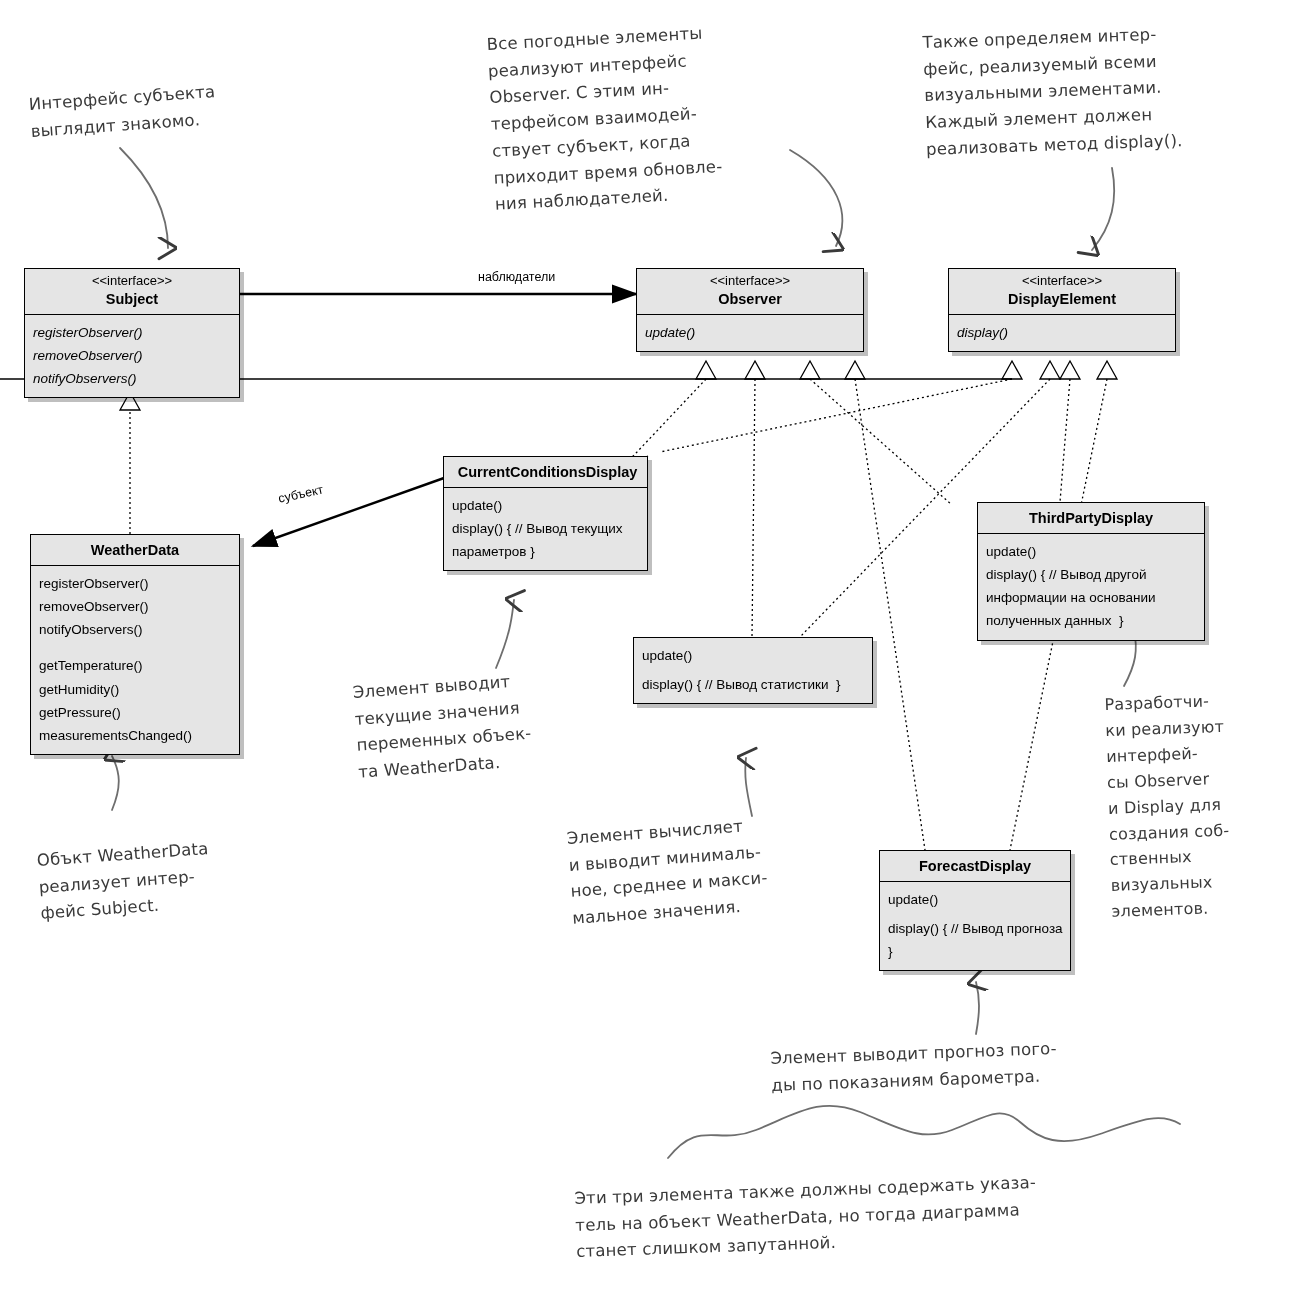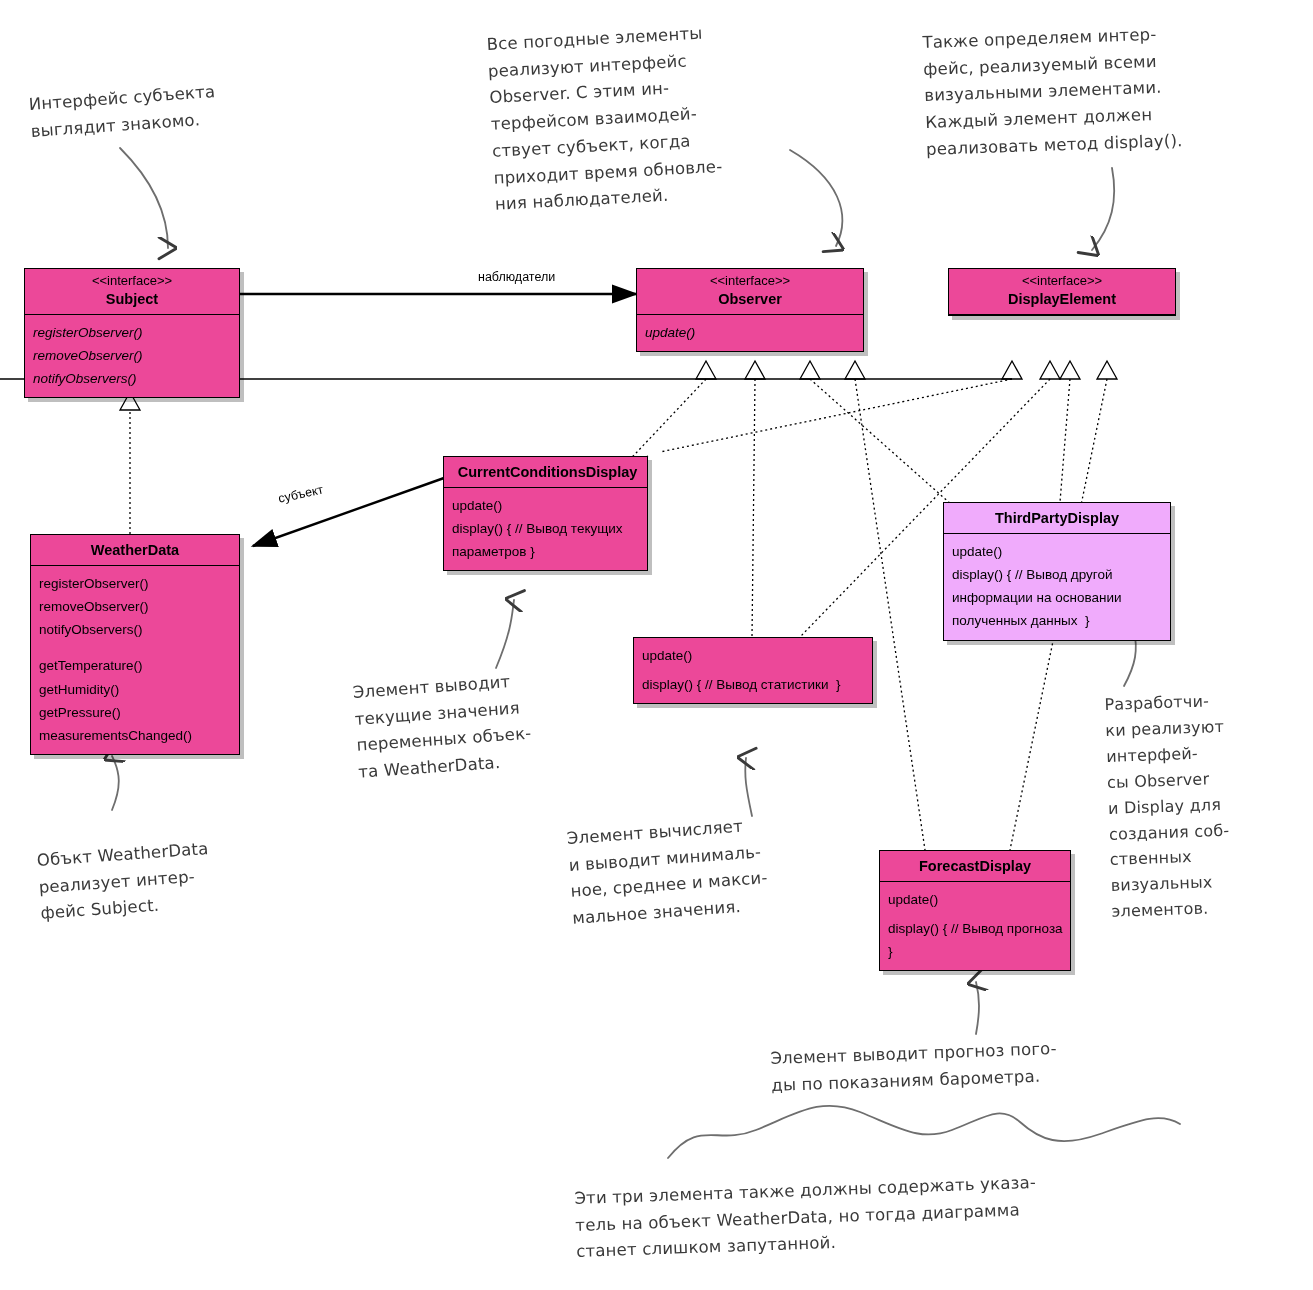--- a/index.html
+++ b/index.html
@@ -23,27 +23,28 @@
   svg.layer {
     position: absolute;
     left: 0; top: 0;
     width: 1313px;
     height: 1290px;
     pointer-events: none;
   }
   
   .umlbox {
     position: absolute;
-    background: #ec4899;
+    background: #e5e5e5;
     border: 1.5px solid #000000;
     box-sizing: border-box;
     box-shadow: 4px 4px 0 rgba(0,0,0,0.25);
   }
   .umlbox.shaded {
-    background: #f0abfc;
+    background: #e5e5e5;
+    margin-left: 34px;
   }
   .uml-header {
     text-align: center;
     padding: 5px 4px 6px 4px;
     border-bottom: 1.5px solid #000000;
     line-height: 1.15;
   }
   .uml-stereo {
     font-size: 13px;
     color: #000;
@@ -190,20 +191,23 @@
     </div>
     <div class="uml-body">
       <div class="uml-item italic">update()</div>
     </div>
   </div>
 
   <div class="umlbox" style="left:948px; top:268px; width:228px;">
     <div class="uml-header">
       <span class="uml-stereo">&lt;&lt;interface&gt;&gt;</span>
       <span class="uml-title italic">DisplayElement</span>
+    </div>
+    <div class="uml-body">
+      <div class="uml-item italic">display()</div>
     </div>
   </div>
 
   <div class="umlbox" style="left:30px; top:534px; width:210px;">
     <div class="uml-header">
       <span class="uml-title">WeatherData</span>
     </div>
     <div class="uml-body">
       <div class="uml-item">registerObserver()</div>
       <div class="uml-item">removeObserver()</div>

